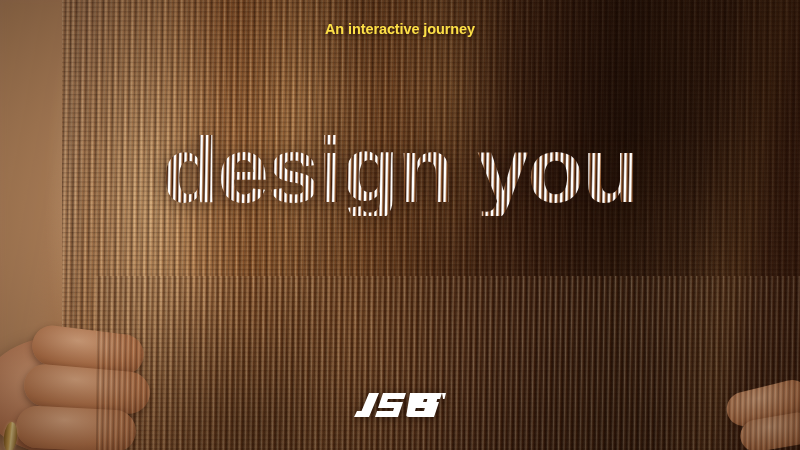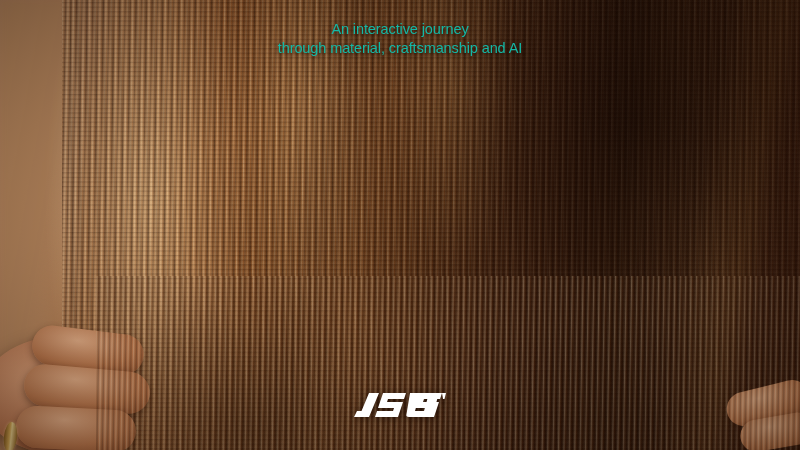--- a/index.html
+++ b/index.html
@@ -217,23 +217,23 @@
       radial-gradient(ellipse 560px 340px at 400px 225px, rgba(0,0,0,0) 40%, rgba(18,7,2,0.40) 100%);
   }
 
   
 
   .subtitle {
     position: absolute;
     left: 0; right: 0;
     top: 20px;
     text-align: center;
-    color: #14b8a6;
+    color: #fde047;
     font-size: 14.5px;
-    font-weight: normal;
+    font-weight: bold;
     line-height: 19px;
     letter-spacing: -0.1px;
     text-shadow: 0 1px 5px rgba(30,12,3,0.75);
     z-index: 6;
   }
   .subtitle span { display: block; }
 
   .headline {
     position: absolute;
     left: 0; right: 0;
@@ -296,24 +296,24 @@
   <div class="hand-right">
     <div class="finger r1"></div>
     <div class="finger r2"></div>
   </div>
 
   <div class="bg-strands-fore"></div>
   <div class="bg-grade"></div>
 
   <div class="subtitle">
     <span>An interactive journey</span>
-    <span>through material, craftsmanship and AI</span>
   </div>
 
   <div class="headline">
+    <span class="hl-line">design you</span>
   </div>
 
   <div class="asus">
     <svg width="92" height="26" viewBox="0 0 184 52" aria-hidden="true">
       <g fill="#ffffff">
 
         <path d="M30 2 L50 2 L30 50 L10 50 Z M22 50 L0 50 L6 38 L28 38 Z"></path>
 
         <path d="M58 2 L104 2 L100 14 L68 14 L66 20 L98 20 L88 50 L42 50 L46 38 L78 38 L80 32 L48 32 Z"></path>
 

